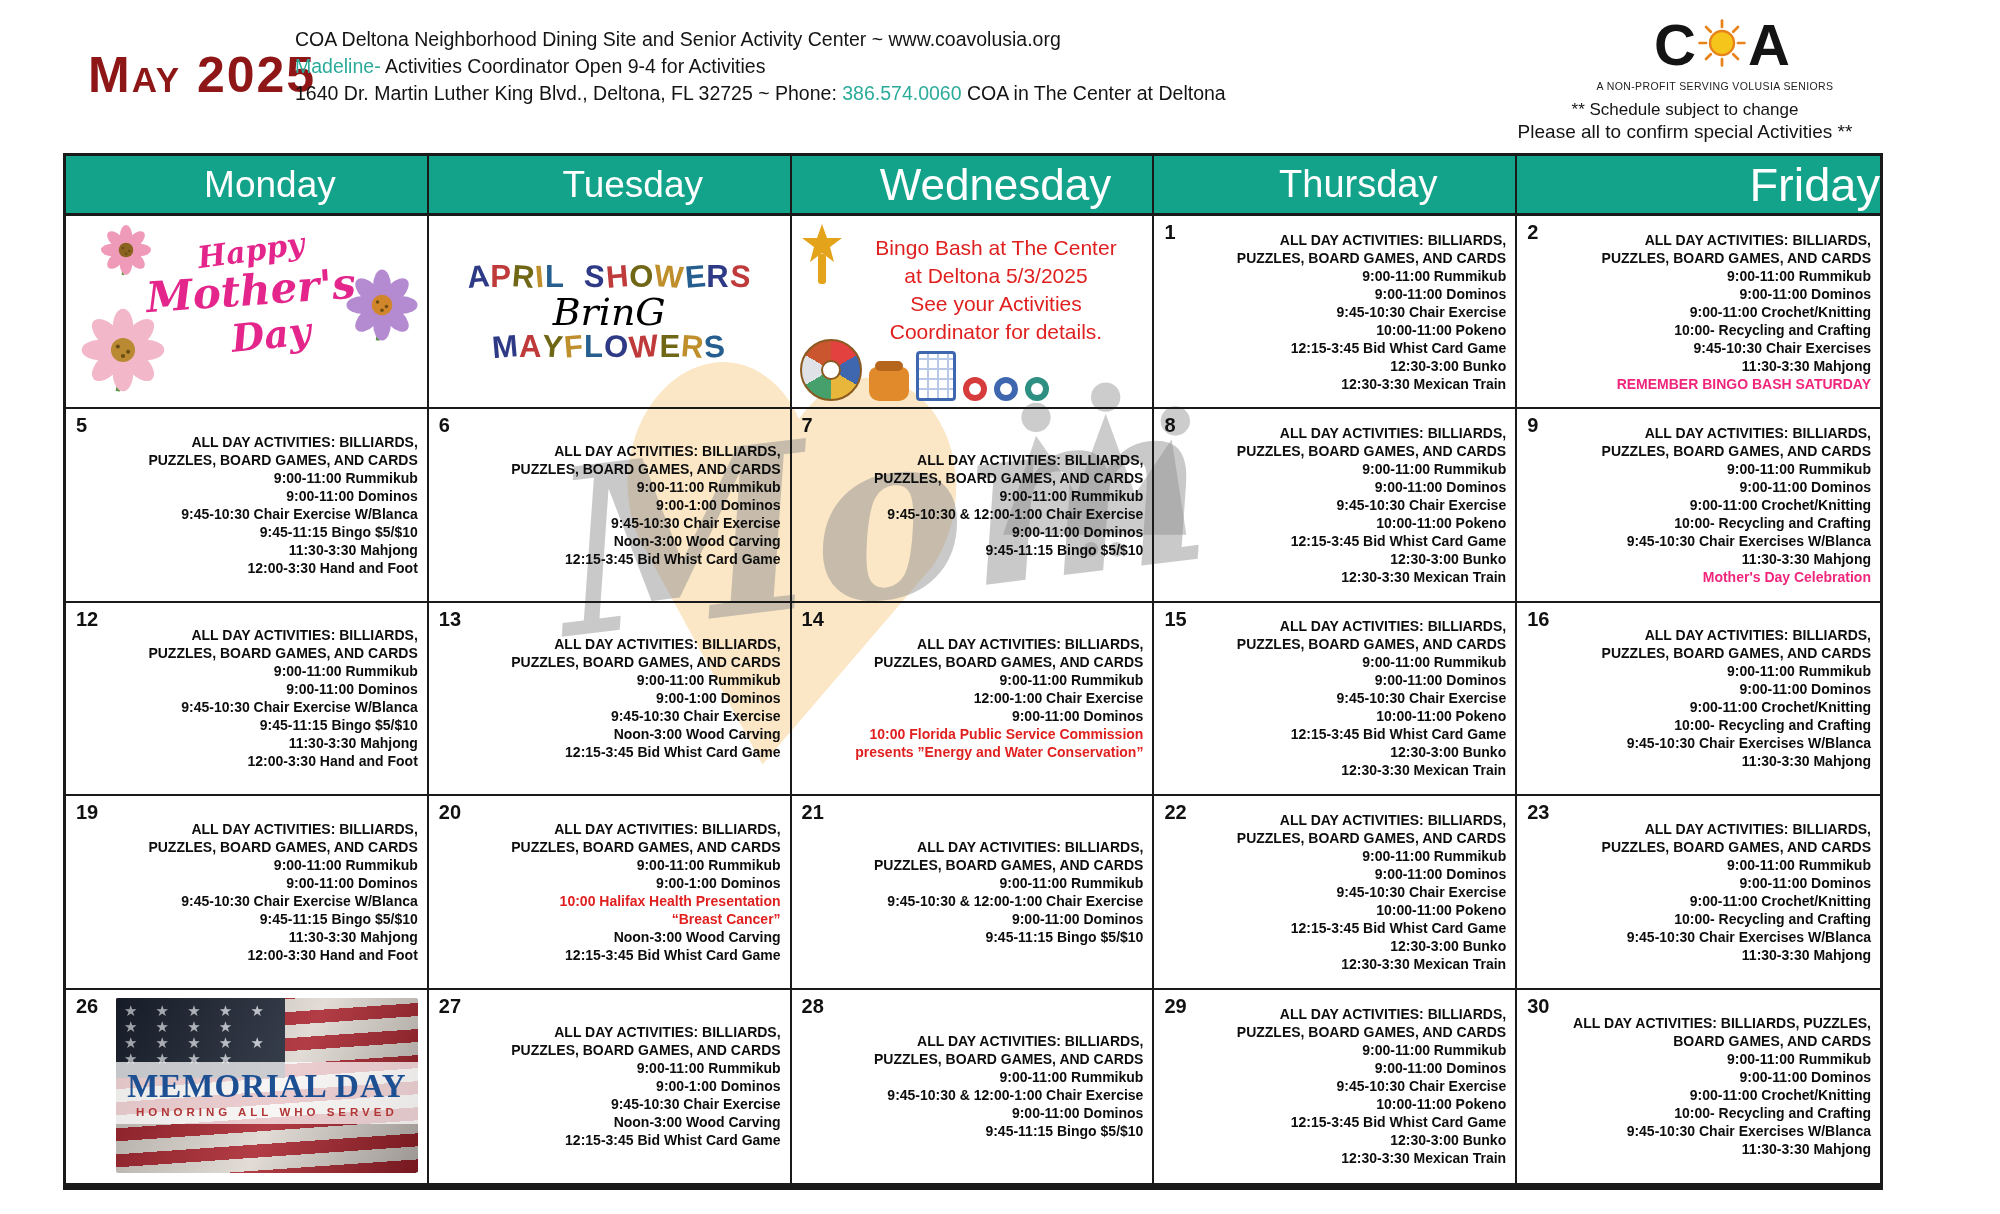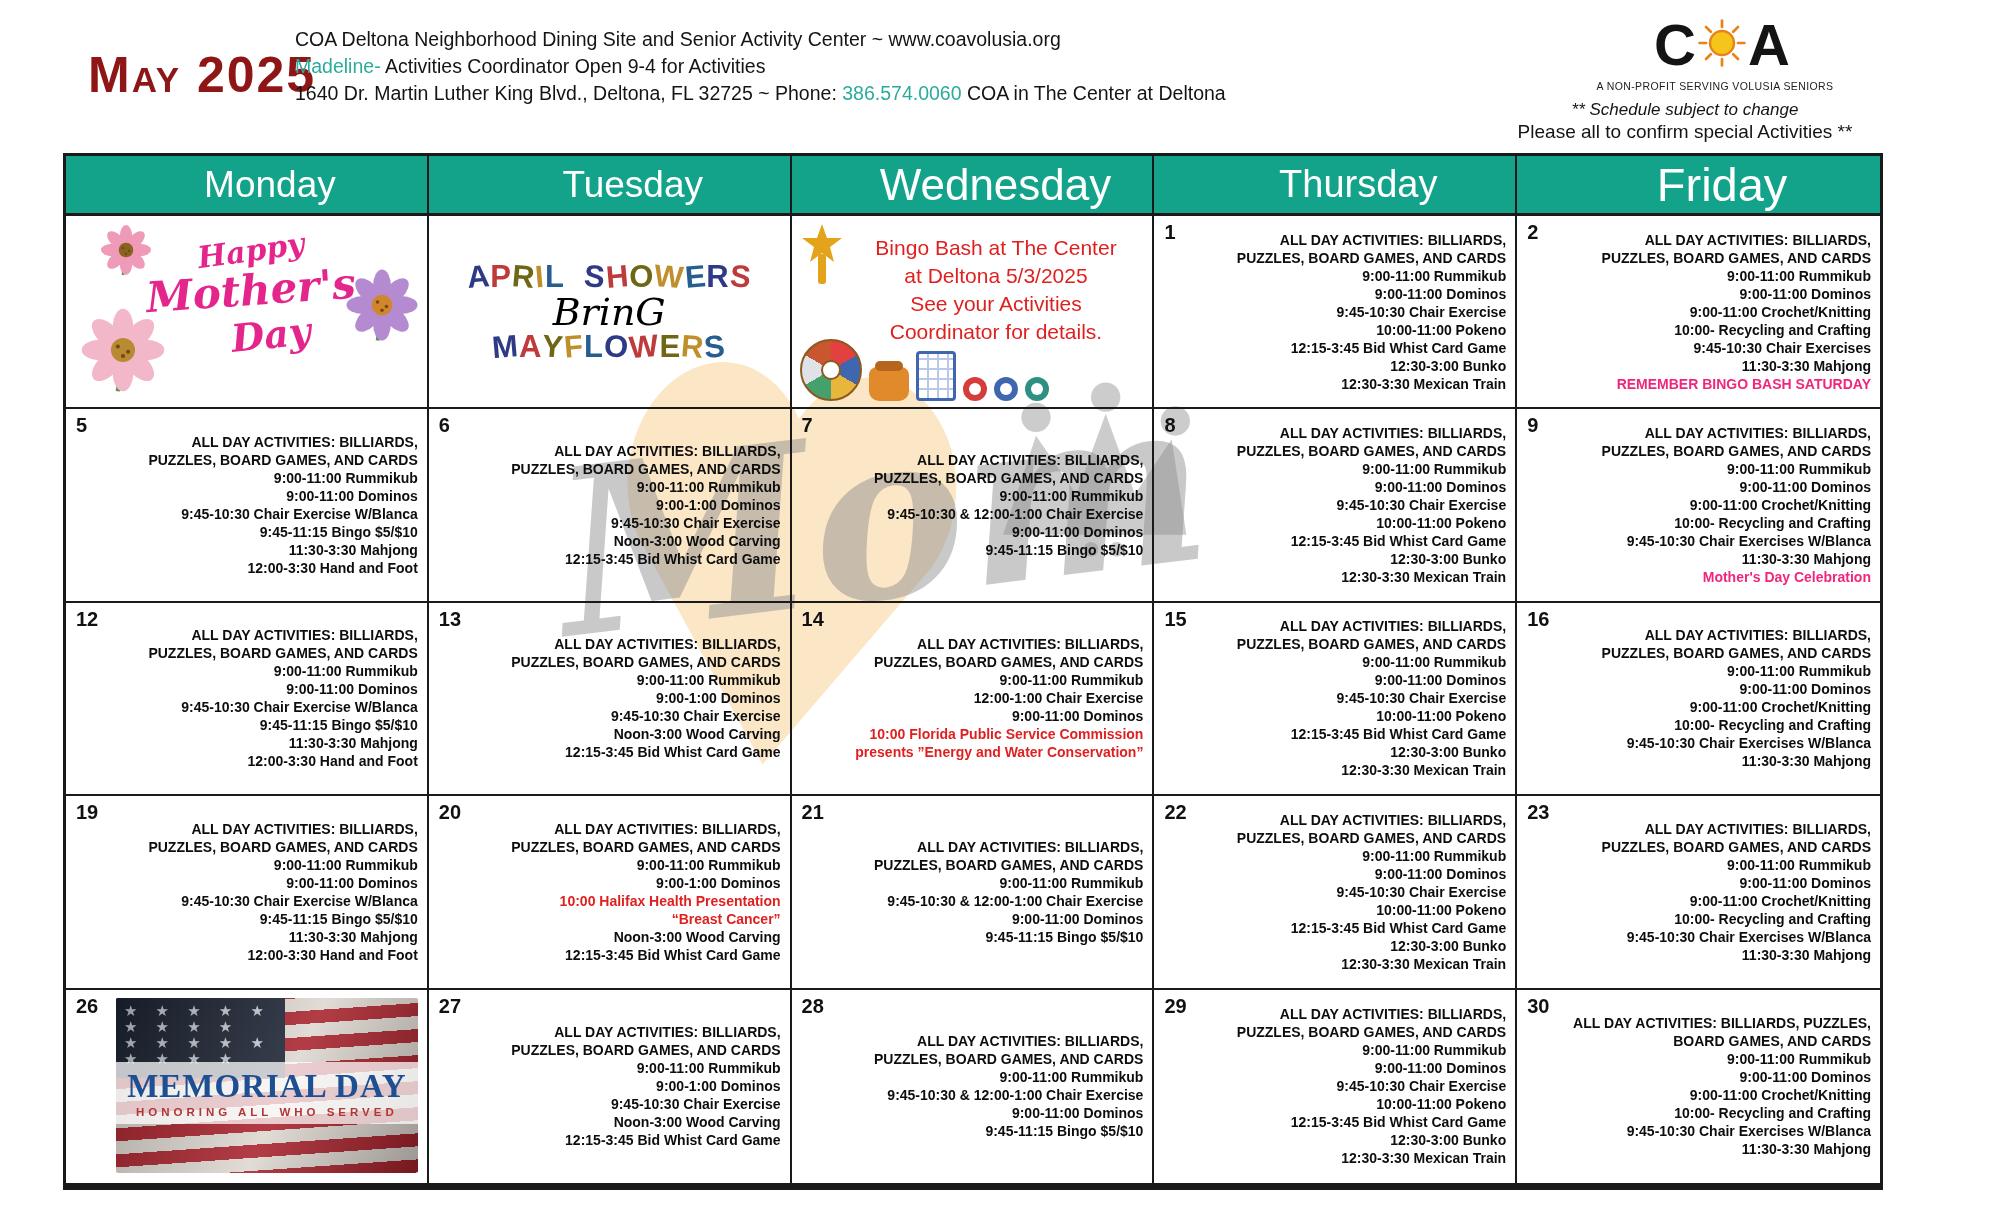--- a/index.html
+++ b/index.html
@@ -9,36 +9,36 @@
   
   .month-title{position:absolute;left:88px;top:38px;font-size:50px;font-weight:800;
                font-variant:small-caps;letter-spacing:2px;color:#8e1616;}
   .info-block{position:absolute;left:295px;top:18px;font-size:19.5px;line-height:27px;color:#141414;}
   .teal-text{color:#2bab9a;}
   .logo-box{position:absolute;left:1622px;top:8px;width:200px;display:flex;align-items:center;justify-content:center;gap:2px;}
   .logo-letter{font-size:58px;font-weight:700;color:#141414;line-height:58px;}
   .logo-tagline{position:absolute;left:1585px;top:72px;width:260px;text-align:center;
                 font-size:10.5px;letter-spacing:.4px;color:#1c1c1c;}
   .notes-box{position:absolute;left:1500px;top:90px;width:370px;text-align:center;color:#141414;}
-  .note-1{font-size:17px;line-height:23px;font-style:italic;}
+  .note-1{font-size:17px;line-height:23px;}
   .note-2{font-size:19px;line-height:21px;}
 
   
   .calendar-wrap{position:absolute;left:63px;top:145px;width:1814px;height:1027px;
                  border:3px solid #1a1a1a;border-bottom-width:7px;background:#fff;}
   .watermark{position:absolute;inset:0;z-index:0;pointer-events:none;overflow:hidden;}
   .wm-heart{position:absolute;left:520px;top:150px;width:400px;height:470px;opacity:.95;transform:rotate(6deg);}
   .wm-mom{position:absolute;left:490px;top:245px;font-family:"DejaVu Serif",serif;font-style:italic;font-weight:700;
           font-size:230px;color:#8f8f8f;opacity:.48;transform:rotate(-7deg);line-height:1;}
   .wm-crown{position:absolute;left:915px;top:210px;width:220px;height:220px;opacity:.45;}
 
   .grid{position:relative;z-index:1;display:grid;width:100%;height:100%;
         grid-template-columns:repeat(5,1fr);grid-template-rows:60px repeat(5,1fr);}
   .gcell{position:relative;border-right:2px solid #1a1a1a;border-bottom:2px solid #1a1a1a;overflow:hidden;}
-  .grid > .gcell:nth-child(5n){border-right:none;}
+  .grid > .gcell:nth-child(5n){border-right:none;justify-content:flex-end;}
   .grid > .gcell:nth-last-child(-n+5){border-bottom:none;}
   .wd{background:#13a38b;display:flex;align-items:center;justify-content:center;
       color:#fff;border-bottom-width:3px;padding-left:47px;}
   .wd span{font-weight:400;}
   .grid > .wd:nth-child(1) span{font-size:37px;}
   .grid > .wd:nth-child(2) span{font-size:37px;}
   .grid > .wd:nth-child(3) span{font-size:44px;}
   .grid > .wd:nth-child(4) span{font-size:38px;}
   .grid > .wd:nth-child(5) span{font-size:47px;}
 

